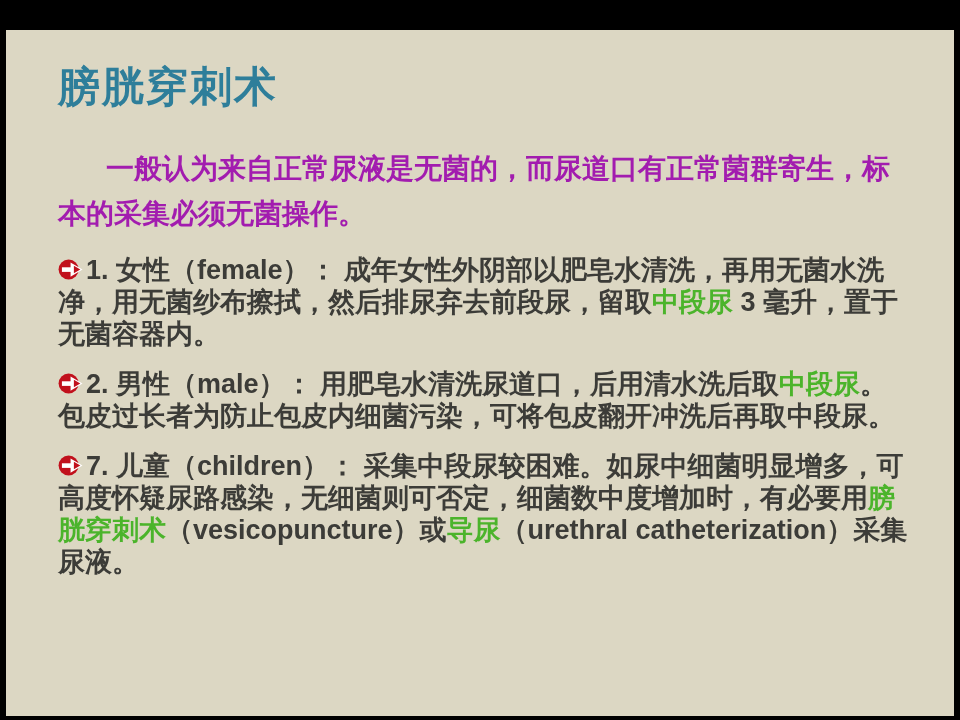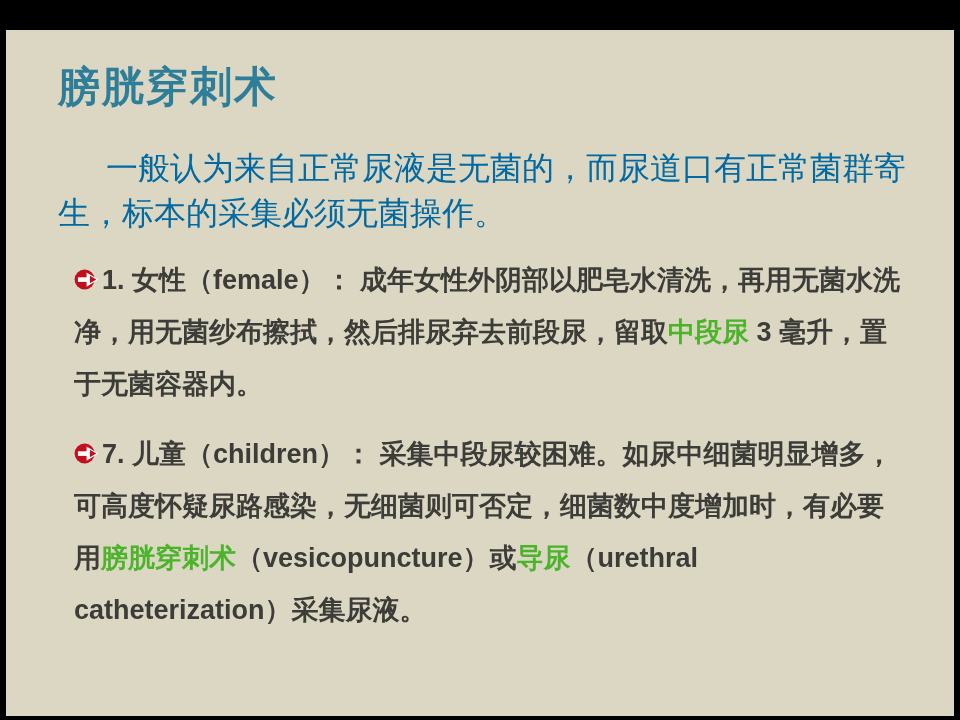--- a/index.html
+++ b/index.html
@@ -22,30 +22,30 @@
   h1.title{
     margin:0;
     font-size:42px;
     line-height:46px;
     font-weight:bold;
     color:#2e7e9a;
     letter-spacing:2px;
   }
   p.intro{
     margin:36px 0 0 0;
-    font-size:32px;
+    font-size:28px;
     line-height:45px;
-    font-weight:normal;
-    color:#0369a1;
+    font-weight:bold;
+    color:#a21caf;
     text-indent:48px;
   }
   p.item{
-    margin:18px 0 0 16px;
+    margin:18px 0 0 0;
     font-size:27px;
-    line-height:52px;
+    line-height:32px;
     font-weight:bold;
     color:#3c3c38;
   }
   .seg{color:#3c3c38;}
   .seg.green{color:#4bb42b;}
   .bullet{
     display:inline-block;
     width:27px;height:23px;
     vertical-align:-2px;
     margin-right:1px;
@@ -63,20 +63,28 @@
 
     <p class="item">
       <span class="bullet"><svg viewBox="0 0 28 24" width="27" height="23">
             <circle cx="11" cy="12" r="10.5" fill="#c1101c"></circle>
             <rect x="4" y="9.7" width="11" height="4.8" fill="#ffffff"></rect>
             <path d="M13 4.7 L25.5 12.1 L13 19.5 Z" fill="#ffffff"></path>
             <path d="M16.5 8.2 L23.2 12.1 L16.5 16 Z" fill="#c1101c"></path>
           </svg></span><span class="seg">1. 女性（female）： 成年女性外阴部以肥皂水清洗，再用无菌水洗净，用无菌纱布擦拭，然后排尿弃去前段尿，留取</span><span class="seg green">中段尿</span><span class="seg"> 3 毫升，置于无菌容器内。</span>
     </p>
 
+    <p class="item">
+      <span class="bullet"><svg viewBox="0 0 28 24" width="27" height="23">
+            <circle cx="11" cy="12" r="10.5" fill="#c1101c"></circle>
+            <rect x="4" y="9.7" width="11" height="4.8" fill="#ffffff"></rect>
+            <path d="M13 4.7 L25.5 12.1 L13 19.5 Z" fill="#ffffff"></path>
+            <path d="M16.5 8.2 L23.2 12.1 L16.5 16 Z" fill="#c1101c"></path>
+          </svg></span><span class="seg">2. 男性（male）： 用肥皂水清洗尿道口，后用清水洗后取</span><span class="seg green">中段尿</span><span class="seg">。包皮过长者为防止包皮内细菌污染，可将包皮翻开冲洗后再取中段尿。</span>
+    </p>
 
     <p class="item">
       <span class="bullet"><svg viewBox="0 0 28 24" width="27" height="23">
             <circle cx="11" cy="12" r="10.5" fill="#c1101c"></circle>
             <rect x="4" y="9.7" width="11" height="4.8" fill="#ffffff"></rect>
             <path d="M13 4.7 L25.5 12.1 L13 19.5 Z" fill="#ffffff"></path>
             <path d="M16.5 8.2 L23.2 12.1 L16.5 16 Z" fill="#c1101c"></path>
           </svg></span><span class="seg">7. 儿童（children）： 采集中段尿较困难。如尿中细菌明显增多，可高度怀疑尿路感染，无细菌则可否定，细菌数中度增加时，有必要用</span><span class="seg green">膀胱穿刺术</span><span class="seg">（vesicopuncture）或</span><span class="seg green">导尿</span><span class="seg">（urethral catheterization）采集尿液。</span>
     </p>
 

